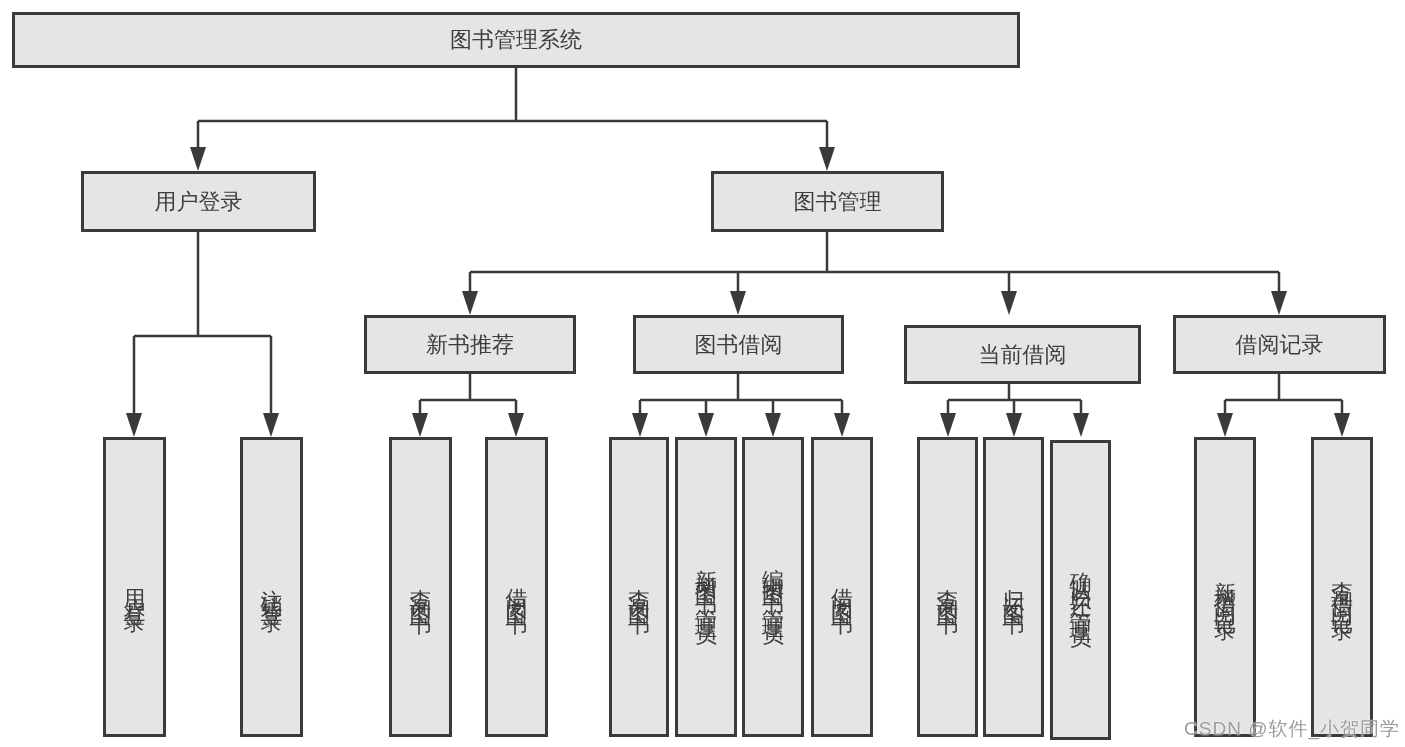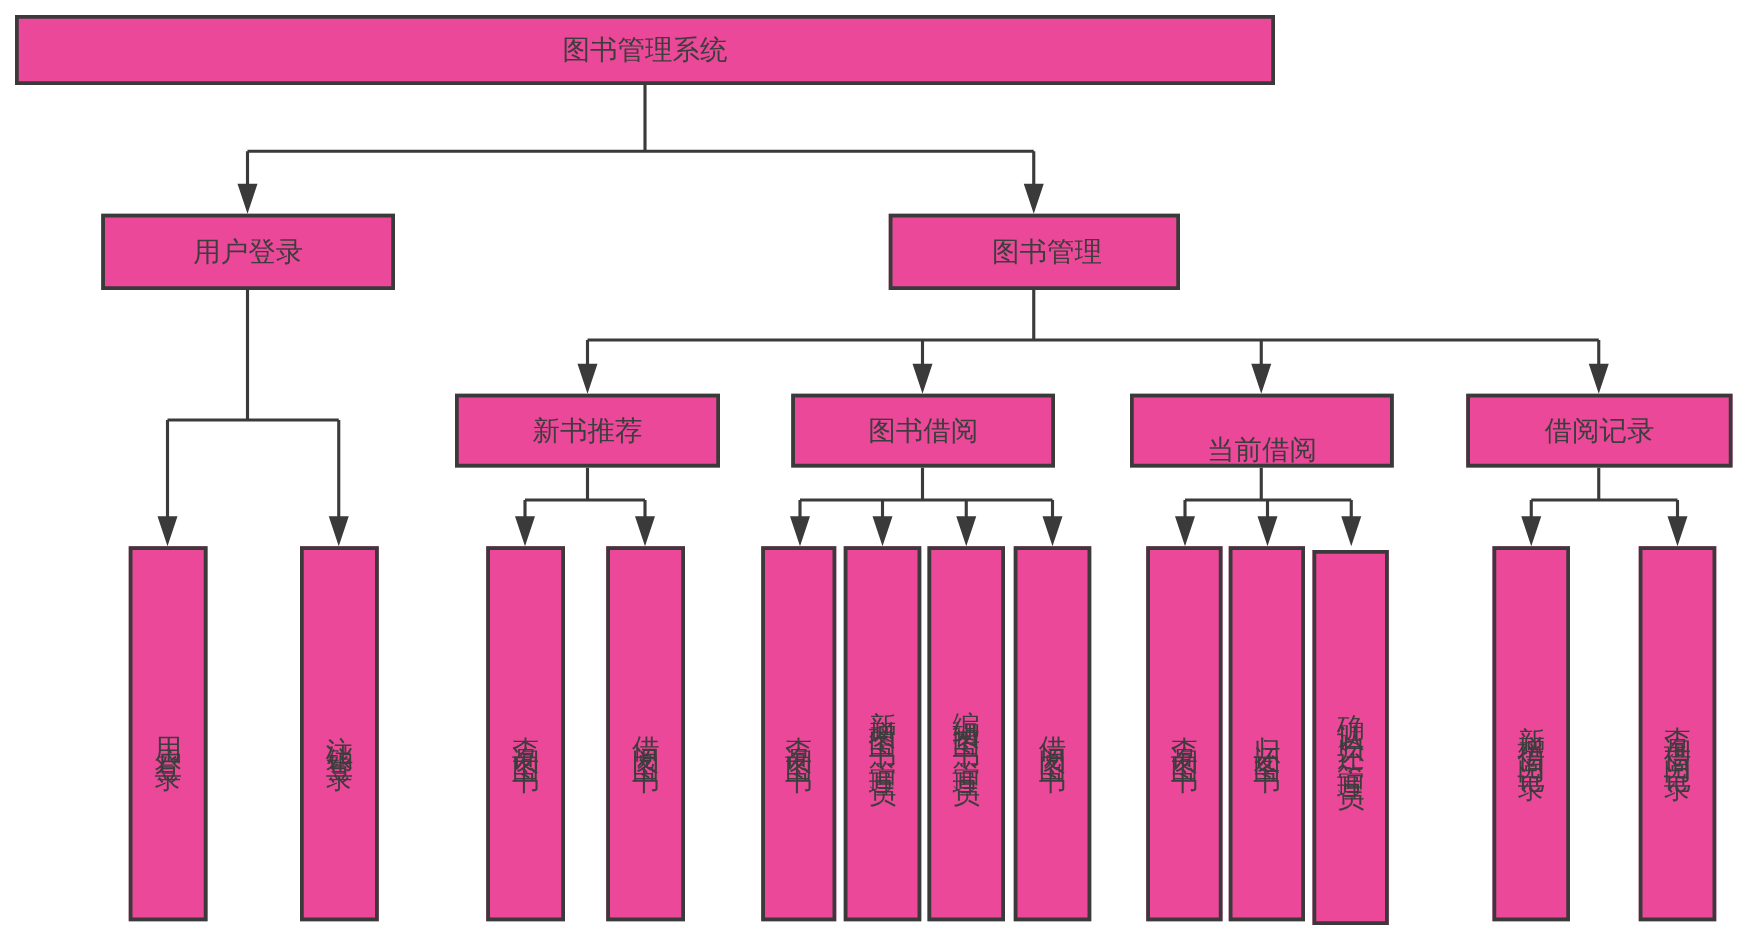--- a/index.html
+++ b/index.html
@@ -16,21 +16,21 @@
 
   .connectors {
     position: absolute;
     left: 0; top: 0;
     width: 1405px; height: 747px;
   }
 
   .node {
     position: absolute;
     border: 3px solid #3a3a3a;
-    background: #ec4899;
+    background: #e5e5e5;
     color: #3d3d3d;
     display: flex;
     align-items: center;
     justify-content: center;
     font-size: 22px;
     line-height: 1;
   }
 
   .vnode span {
     writing-mode: vertical-rl;
@@ -123,21 +123,21 @@
   <div class="node" style="left:711px; top:171px; width:233px; height:61px;padding-left:20px;">
     <span>图书管理</span>
   </div>
 
   <div class="node" style="left:633px; top:315px; width:211px; height:59px;">
     <span>图书借阅</span>
   </div>
   <div class="node" style="left:364px; top:315px; width:212px; height:59px;">
     <span>新书推荐</span>
   </div>
-  <div class="node" style="left:904px; top:315px; width:211px; height:59px;align-items:flex-end;">
+  <div class="node" style="left:904px; top:325px; width:237px; height:59px;">
     <span>当前借阅</span>
   </div>
   <div class="node" style="left:1173px; top:315px; width:213px; height:59px;">
     <span>借阅记录</span>
   </div>
 
   <div class="node vnode" style="left:103px; top:437px; width:63px; height:300px;">
     <span>用户登录</span>
   </div>
   <div class="node vnode" style="left:240px; top:437px; width:63px; height:300px;">
@@ -174,14 +174,15 @@
     <span>确认归还（管理员）</span>
   </div>
 
   <div class="node vnode" style="left:1194px; top:437px; width:62px; height:300px;">
     <span>新增借阅记录</span>
   </div>
   <div class="node vnode" style="left:1311px; top:437px; width:62px; height:300px;">
     <span>查询借阅记录</span>
   </div>
 
+  <div class="watermark">CSDN @软件_小贺同学</div>
 
 </div>
 
 </body></html>

